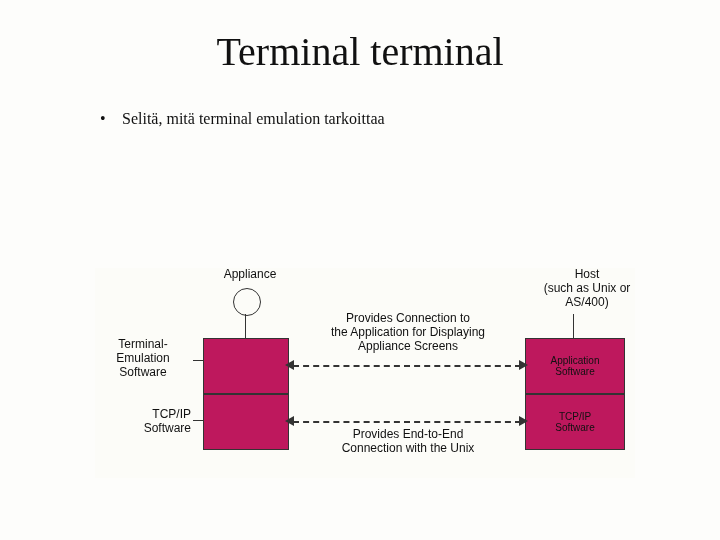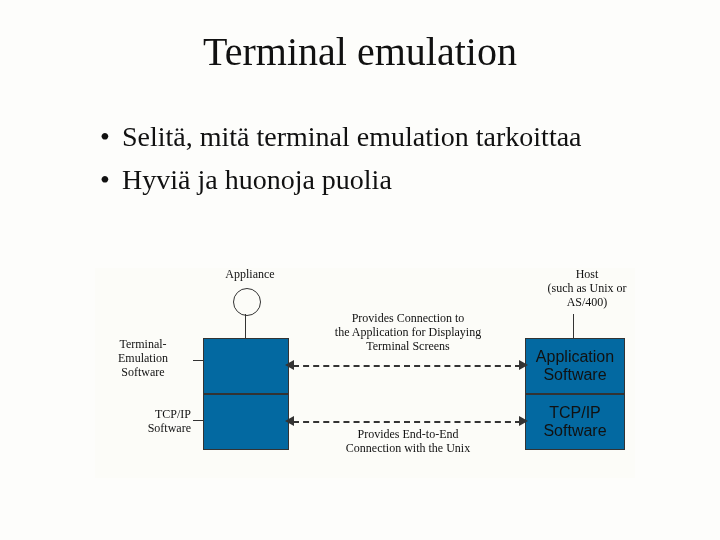--- a/index.html
+++ b/index.html
@@ -13,22 +13,22 @@
     position: relative;
     overflow: hidden;
   }
   .title {
     font-size: 40px;
     text-align: center;
     margin-top: 28px;
     font-weight: 400;
   }
   .bullets {
-    margin: 40px 0 0 60px;
-    font-size: 28px;
+    margin: 32px 0 0 60px;
+    font-size: 16px;
     line-height: 1.55;
   }
   .bullets li {
     list-style: none;
     position: relative;
     padding-left: 22px;
   }
   .bullets li::before {
     content: "•";
     position: absolute;
@@ -41,41 +41,41 @@
     top: 268px;
     width: 540px;
     height: 210px;
     background: #fcfcf8;
   }
   .dbox {
     position: absolute;
     border: 1px solid #333;
     text-align: center;
     font-family: Arial, Helvetica, sans-serif;
-    font-size: 16px;
+    font-size: 10px;
     line-height: 1.15;
     display: flex;
     align-items: center;
     justify-content: center;
     box-sizing: border-box;
     padding: 2px;
-    background: #0369a1;
+    background: #be185d;
   }
   .dcircle {
     position: absolute;
     border: 1px solid #333;
     border-radius: 50%;
   }
   .dline {
     position: absolute;
     background: #333;
   }
   .dlabel {
     position: absolute;
-    font-family: Liberation Serif, serif;
+    font-family: Liberation Sans, sans-serif;
     font-size: 12px;
     line-height: 1.15;
     text-align: center;
   }
   .dash-arrow {
     position: absolute;
     height: 0;
     border-top: 2px dashed #333;
   }
   .ah {
@@ -89,25 +89,24 @@
   }
   .ah-left {
     border-top: 5px solid transparent;
     border-bottom: 5px solid transparent;
     border-right: 9px solid #333;
   }
 </style>
 </head>
 <body>
 
-<h1 class="title">Terminal emulation</h1>
+<h1 class="title">Terminal terminal</h1>
 
 <ul class="bullets">
   <li>Selitä, mitä terminal emulation tarkoittaa</li>
-  <li>Hyviä ja huonoja puolia</li>
 </ul>
 
 <div class="diagram">
 
   <div class="dlabel" style="left:120px; top:0px; width:70px;">Appliance</div>
   <div class="dcircle" style="left:138px; top:20px; width:26px; height:26px;"></div>
   <div class="dline" style="left:150px; top:46px; width:1px; height:24px;"></div>
 
   <div class="dbox" style="left:108px; top:70px; width:86px; height:56px; white-space:pre-line;"></div>
   <div class="dbox" style="left:108px; top:126px; width:86px; height:56px; white-space:pre-line;"></div>
@@ -127,21 +126,21 @@
   <div class="dlabel" style="left:432px; top:0px; width:120px; white-space:pre-line;">Host
 (such as Unix or
 AS/400)</div>
   <div class="dline" style="left:478px; top:46px; width:1px; height:24px;"></div>
 
   <div class="dash-arrow" style="left:198px; top:97px; width:228px;"></div>
   <div class="ah ah-left" style="left:190px; top:92px;"></div>
   <div class="ah ah-right" style="left:424px; top:92px;"></div>
   <div class="dlabel" style="left:208px; top:44px; width:210px; white-space:pre-line;">Provides Connection to
 the Application for Displaying
-Terminal Screens</div>
+Appliance Screens</div>
 
   <div class="dash-arrow" style="left:198px; top:153px; width:228px;"></div>
   <div class="ah ah-left" style="left:190px; top:148px;"></div>
   <div class="ah ah-right" style="left:424px; top:148px;"></div>
   <div class="dlabel" style="left:218px; top:160px; width:190px; white-space:pre-line;">Provides End-to-End
 Connection with the Unix</div>
 
   <div class="dline" style="left:98px; top:92px; width:10px; height:1px;"></div>
   <div class="dline" style="left:98px; top:152px; width:10px; height:1px;"></div>
 

